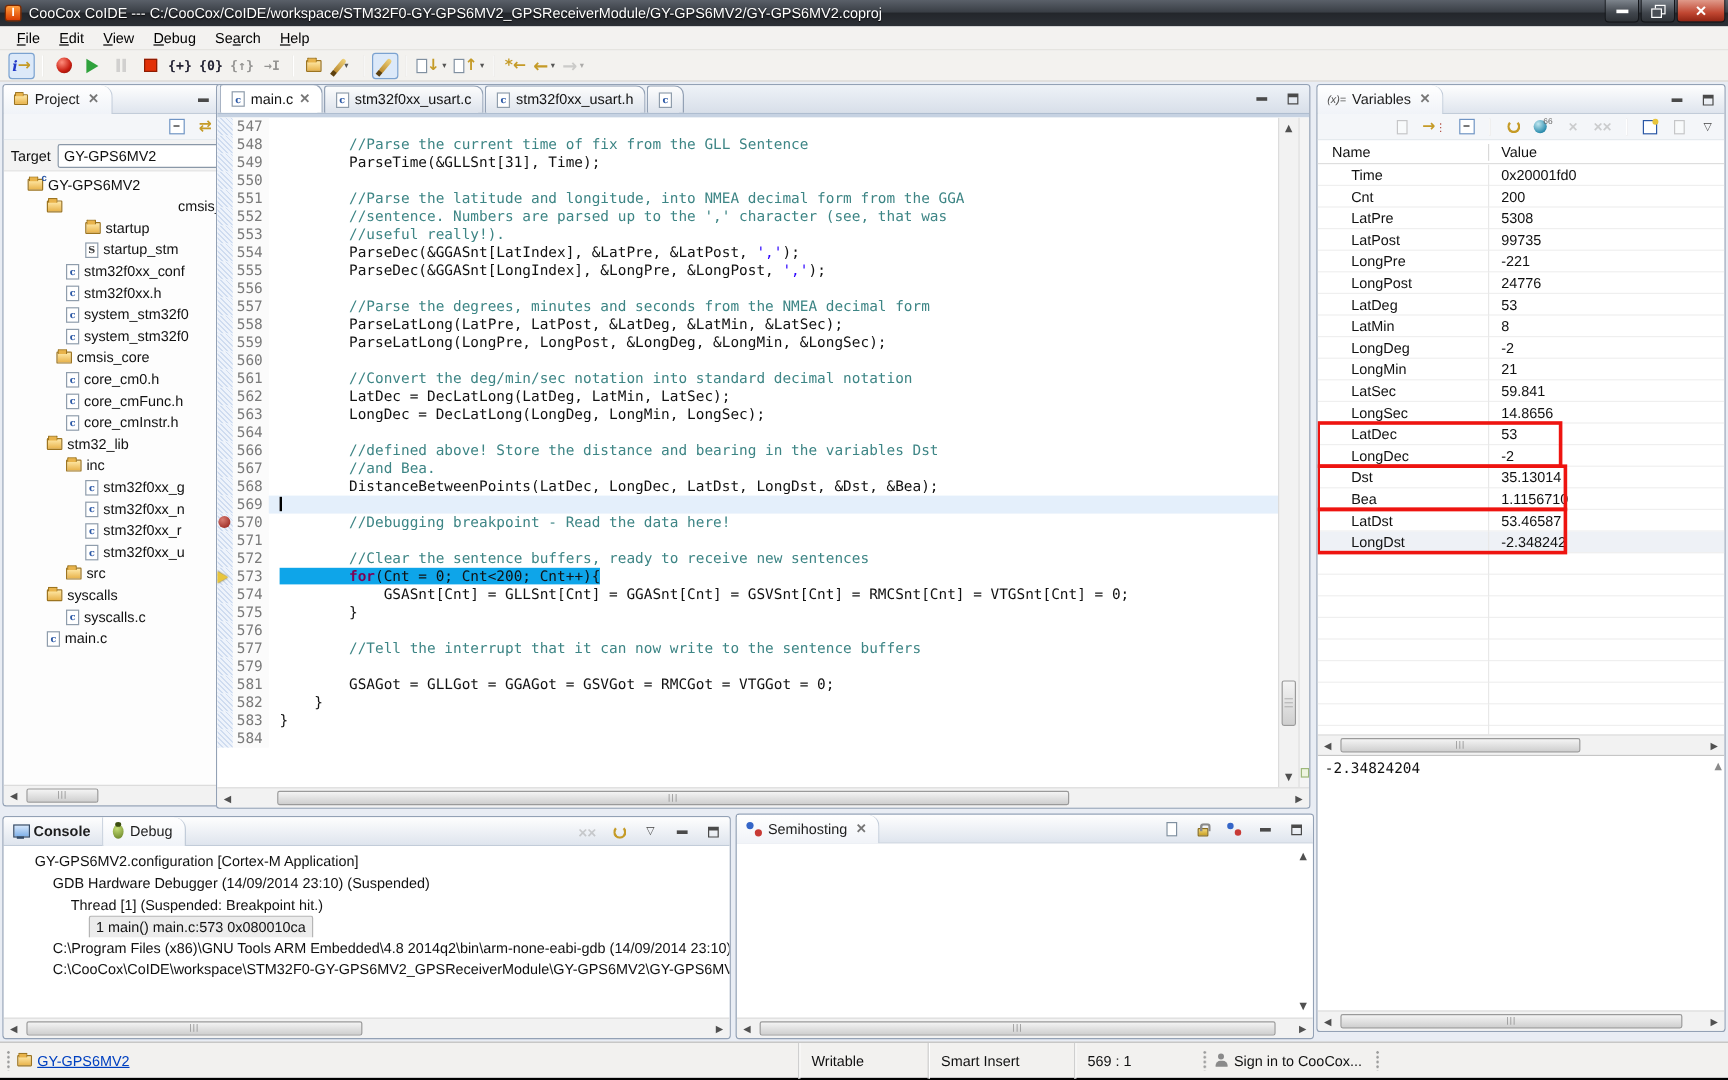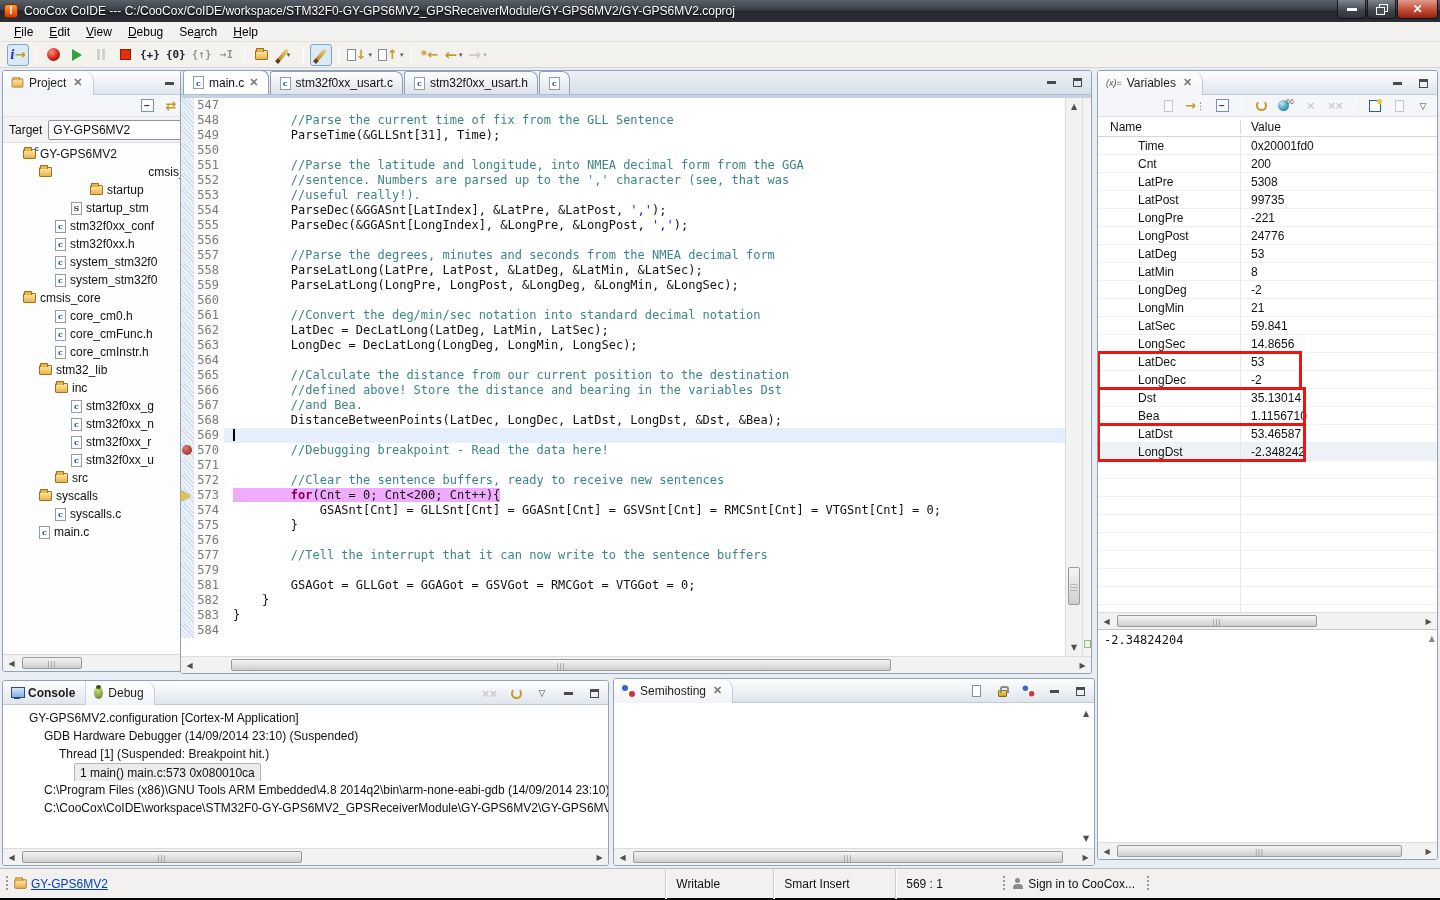--- a/index.html
+++ b/index.html
@@ -132,38 +132,38 @@
   .estrip { height:3px; background:#c6d2e2; }
   .ebody { flex:1; display:flex; overflow:hidden; background:#fff; }
   .code-scroll { flex:1; overflow:hidden; }
   .cl { display:flex; height:15px; line-height:15px; font-family:"DejaVu Sans Mono",monospace; font-size:12px; }
   .cl .margin { width:13px; flex:none; position:relative;
     background:repeating-linear-gradient(45deg,#cfdcf0 0,#cfdcf0 1px,#eef3fb 1px,#eef3fb 3px); }
   .cl .ln { width:30px; flex:none; text-align:right; padding-right:5px; color:#7a7a7a; background:#fbfbfb; }
   .cl .ct { flex:1; padding-left:9px; white-space:pre; overflow:hidden; }
   .cl.curline .ct { background:#e4effb; }
   .tok-c { color:#3d8585; } .tok-k { color:#7f0055; font-weight:bold; } .tok-s { color:#2a00ff; }
-  .execbg { background:#f0abfc;text-align:center; }
+  .execbg { background:#0ea5e9;text-align:center; }
   .caret { display:inline-block; width:2px; height:12px; background:#000; vertical-align:-2px; }
   .bpdot { position:absolute; left:1px; top:2px; width:10px; height:10px; border-radius:50%;
     background:radial-gradient(circle at 35% 30%, #d97c72, #8f1a14); }
   .dbgarrow { position:absolute; left:0; top:3px; width:0; height:0;
     border-left:9px solid #e8c53c; border-top:5px solid transparent; border-bottom:5px solid transparent;
     filter:drop-shadow(0 0 1px #7c6510); }
   .ruler { width:9px; background:#f4f4f4; border-left:1px solid #ddd; position:relative; }
   .ruler .mark { position:absolute; left:1px; width:7px; height:8px; background:#eef5e0; border:1px solid #9db87a; }
 
   
   .p-vars { left:1097px; top:2px; width:341px; height:790px; display:flex; flex-direction:column; }
   .vhead { height:20px; display:flex; background:#fff; border-bottom:1px solid #d6d6d6; align-items:center; }
   .vhead .c1 { width:143px; padding-left:12px; border-right:1px solid #d9d9d9; }
   .vhead .c2 { padding-left:10px; }
   .vrows { position:relative; flex:1; overflow:hidden; background:#fff; }
   .vrow { display:flex; height:18px; align-items:center; border-bottom:1px solid #efefef; }
-  .vrow .n { width:143px; padding-left:40px; border-right:1px solid #e8e8e8; height:18px; line-height:18px;
+  .vrow .n { width:143px; padding-left:28px; border-right:1px solid #e8e8e8; height:18px; line-height:18px;
     white-space:nowrap; overflow:hidden; }
   .vrow .v { padding-left:10px; white-space:nowrap; }
   .vrow.sel { background:#eef1f6; }
   .redbox { position:absolute; border:3px solid #ee1410; left:-1px; pointer-events:none; }
   .vdetail { height:213px; border-top:1px solid #c6c6c6; background:#fff; position:relative;
     font-family:"DejaVu Sans Mono",monospace; padding:3px 6px; }
   .vdetail .uparr { position:absolute; right:2px; top:4px; font-size:8px; color:#8a8a8a;
     font-family:"DejaVu Sans",sans-serif; }
 
   
@@ -324,21 +324,21 @@
       </div>
       <div class="ptree" id="ptree">
           <div class="titem" style="padding-left: 20px;">
             <span class="fld prjbadge"></span>
             <span>GY-GPS6MV2</span>
           </div>
           <div class="titem" style="padding-left: 36px; justify-content: space-between;">
             <span class="fld"></span>
             <span>cmsis_boot</span>
           </div>
-          <div class="titem" style="padding-left: 42px; margin-left: 45px;">
+          <div class="titem" style="padding-left: 68px;">
             <span class="fld"></span>
             <span>startup</span>
           </div>
           <div class="titem" style="padding-left: 68px;">
             <span class="fic s">
               <b>S</b>
             </span>
             <span>startup_stm</span>
           </div>
           <div class="titem" style="padding-left: 52px;">
@@ -358,21 +358,21 @@
               <b>c</b>
             </span>
             <span>system_stm32f0</span>
           </div>
           <div class="titem" style="padding-left: 52px;">
             <span class="fic">
               <b>c</b>
             </span>
             <span>system_stm32f0</span>
           </div>
-          <div class="titem" style="padding-left: 20px;">
+          <div class="titem" style="padding-left: 44px;">
             <span class="fld"></span>
             <span>cmsis_core</span>
           </div>
           <div class="titem" style="padding-left: 52px;">
             <span class="fic">
               <b>c</b>
             </span>
             <span>core_cm0.h</span>
           </div>
           <div class="titem" style="padding-left: 52px;">
@@ -569,25 +569,20 @@
             </div>
             <div class="cl">
               <span class="margin"></span>
               <span class="ln">563</span>
               <span class="ct"><span class="">        LongDec = DecLatLong(LongDeg, LongMin, LongSec);</span></span>
             </div>
             <div class="cl">
               <span class="margin"></span>
               <span class="ln">564</span>
               <span class="ct"></span>
-            </div>
-            <div class="cl">
-              <span class="margin"></span>
-              <span class="ln">565</span>
-              <span class="ct"><span class="tok-c">        //Calculate the distance from our current position to the destination</span></span>
             </div>
             <div class="cl">
               <span class="margin"></span>
               <span class="ln">566</span>
               <span class="ct"><span class="tok-c">        //defined above! Store the distance and bearing in the variables Dst</span></span>
             </div>
             <div class="cl">
               <span class="margin"></span>
               <span class="ln">567</span>
               <span class="ct"><span class="tok-c">        //and Bea.</span></span>

